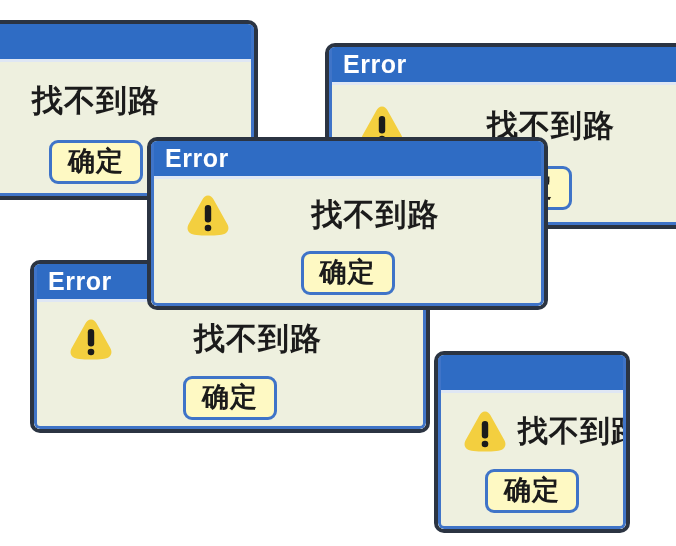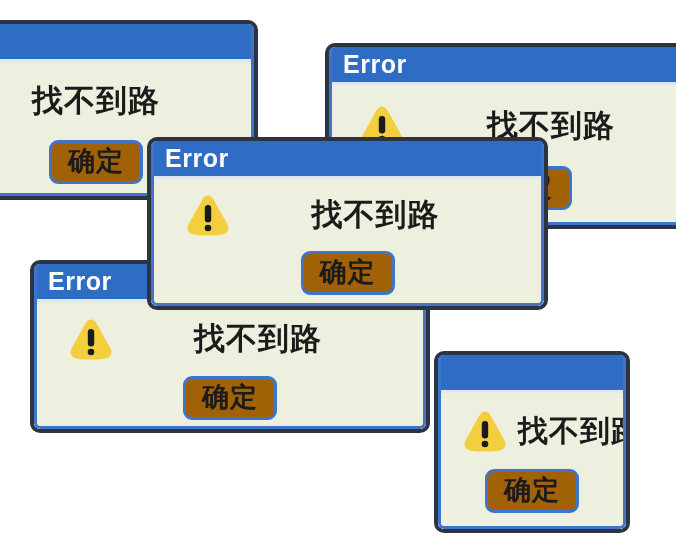--- a/index.html
+++ b/index.html
@@ -98,21 +98,21 @@
     padding-right: 34px;
   }
 
   .btn-row {
     display: flex;
     justify-content: center;
     align-items: flex-start;
   }
   .okbtn {
     display: inline-block;
-    background: #a16207;
+    background: #fef9c3;
     border: 3px solid #3f74c8;
     border-radius: 9px;
     padding: 2px 16px 5px 16px;
     font-size: 27px;
     font-weight: bold;
     color: #1b1b1b;
     font-family: "DejaVu Sans", "Liberation Sans", sans-serif;
     letter-spacing: 1px;
     line-height: 1.15;
     cursor: pointer;

